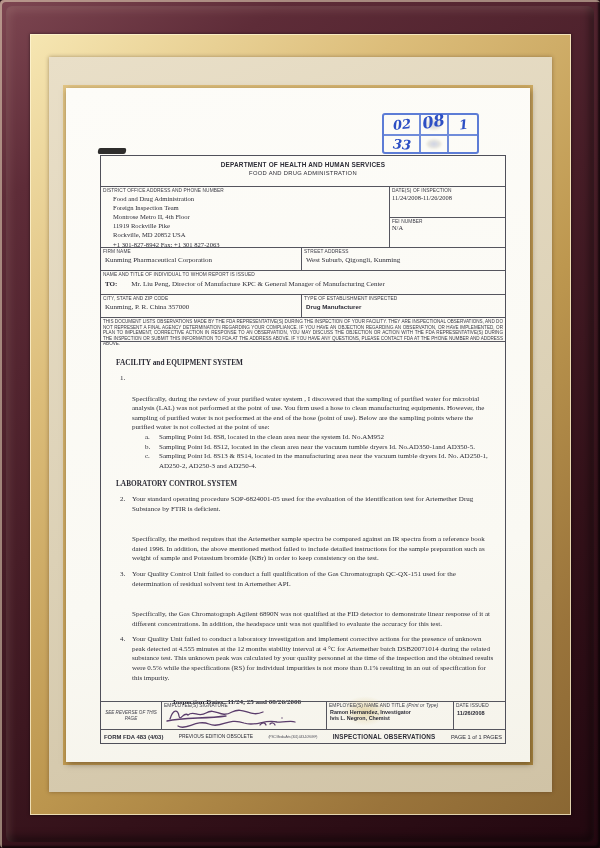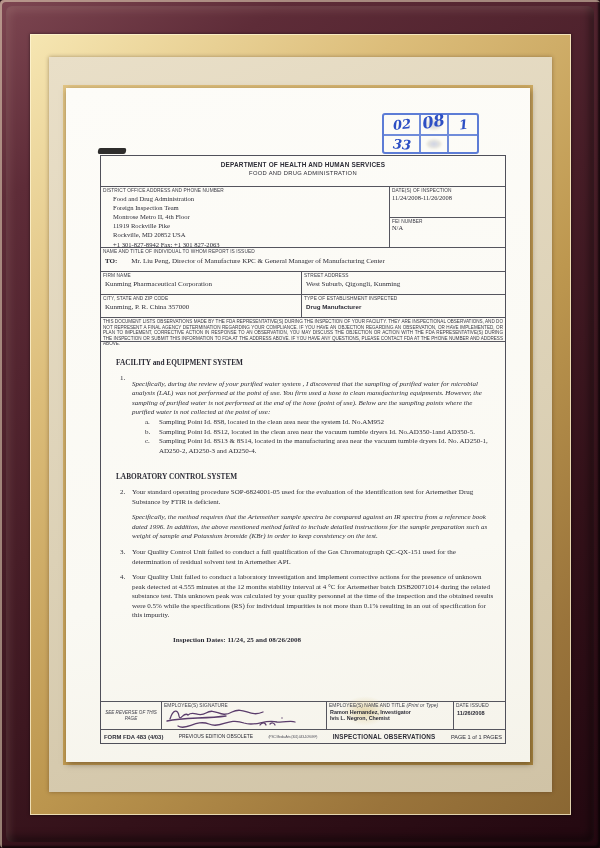--- a/index.html
+++ b/index.html
@@ -100,25 +100,25 @@
   .r-split .cr { flex:1; border-left:1px solid #55555e; }
   .bigval { font-size:7px; padding:1px 2px 0 4px; }
   .boldsans { font-size:6.2px; font-weight:bold; padding:1.5px 2px 0 4px; }
   
   .r-disc { height:24px; padding:1px 2px; }
   .r-disc .txt { font-size:4.6px; line-height:5.6px; color:#3a3a44; text-align:justify; }
   
   .r-body { height:360px; padding:16px 8px 4px 14px;
             font-family:"Liberation Serif","DejaVu Serif",serif; font-size:7px; line-height:9.6px; }
   .sec-title { font-weight:bold; font-size:7.3px; margin-left:1px; }
-  .sec-title.mt { margin-top:16px; }
+  .sec-title.mt { margin-top:8px; }
   .obs { display:flex; margin-top:6px; }
   .obs .num { width:17px; padding-left:5px; flex:none; }
   .obs .txt { flex:1; padding-right:3px; }
-  .obs .para { margin-top:6px;font-style:italic; }
+  .obs .para { margin-top:21px; }
   .sub { display:flex; margin-left:13px; }
   .sub .sl { width:14px; flex:none; }
   .sub .st { flex:1; }
   .insp-dates { font-weight:bold; margin:15px 0 0 58px; font-size:7.1px; }
   
   .r-foot { height:28px; display:flex; }
   .fcell { border-left:1px solid #55555e; position:relative; overflow:visible; }
   .fcell:first-child { border-left:none; }
   .fc-see { width:60px; display:flex; align-items:center; justify-content:center; text-align:center; }
   .fc-see .t { font-style:italic; font-size:4.6px; line-height:5.4px; color:#44444e; }
@@ -199,35 +199,35 @@
             <div class="lbl">DATE(S) OF INSPECTION</div>
             <div class="val serif">11/24/2008-11/26/2008</div>
           </div>
           <div class="rbox">
             <div class="lbl">FEI NUMBER</div>
             <div class="val serif">N/A</div>
           </div>
         </div>
       </div>
 
+      <div class="row r-split">
+        <div class="cl">
+          <div class="lbl">FIRM NAME</div>
+          <div class="bigval serif">Kunming Pharmaceutical Corporation</div>
+        </div>
+        <div class="cr">
+          <div class="lbl">STREET ADDRESS</div>
+          <div class="bigval serif">West Suburb, Qigongli, Kunming</div>
+        </div>
+      </div>
+
       <div class="row r-to">
         <div class="lbl">NAME AND TITLE OF INDIVIDUAL TO WHOM REPORT IS ISSUED</div>
         <div class="to-line serif">
           <b>TO:</b><span>Mr. Liu Peng, Director of Manufacture KPC &amp; General Manager of Manufacturing Center</span>
-        </div>
-      </div>
-
-      <div class="row r-split">
-        <div class="cl">
-          <div class="lbl">FIRM NAME</div>
-          <div class="bigval serif">Kunming Pharmaceutical Corporation</div>
-        </div>
-        <div class="cr">
-          <div class="lbl">STREET ADDRESS</div>
-          <div class="bigval serif">West Suburb, Qigongli, Kunming</div>
         </div>
       </div>
 
       <div class="row r-split">
         <div class="cl">
           <div class="lbl">CITY, STATE AND ZIP CODE</div>
           <div class="bigval serif">Kunming, P. R. China 357000</div>
         </div>
         <div class="cr">
           <div class="lbl">TYPE OF ESTABLISHMENT INSPECTED</div>
@@ -268,20 +268,21 @@
           <div class="txt">
             <div>Your standard operating procedure SOP-6824001-05 used for the evaluation of  the identification test for Artemether Drug Substance by FTIR is deficient.</div>
             <div class="para">Specifically, the method requires that the Artemether sample spectra be compared against an IR spectra from a reference book dated 1996. In addition, the above mentioned method failed to include detailed instructions for the sample preparation such as weight of sample and Potassium bromide (KBr) in order to keep consistency on the test.</div>
           </div>
         </div>
 
         <div class="obs">
           <div class="num">3.</div>
           <div class="txt">
             <div>Your Quality Control Unit failed to conduct a full qualification of the Gas Chromatograph QC-QX-151 used for the determination of residual solvent test in Artemether API.</div>
+            <div class="para">Specifically, the Gas Chromatograph Agilent 6890N was not qualified at the FID detector to demonstrate linear response of it at different concentrations. In addition, the headspace unit was not qualified to evaluate the accuracy for this test.</div>
           </div>
         </div>
 
         <div class="obs">
           <div class="num">4.</div>
           <div class="txt">
             <div>Your Quality Unit failed to conduct a laboratory investigation and implement corrective actions for the presence of unknown peak detected at 4.555 minutes at the 12 months stability interval at 4 °C for Artemether batch DSB20071014 during the related substance test. This unknown peak was calculated by your quality personnel at the time of the inspection and the obtained results were 0.5% while the specifications (RS) for individual impurities is not more than 0.1% resulting in an out of specification for this impurity.</div>
           </div>
         </div>
 

